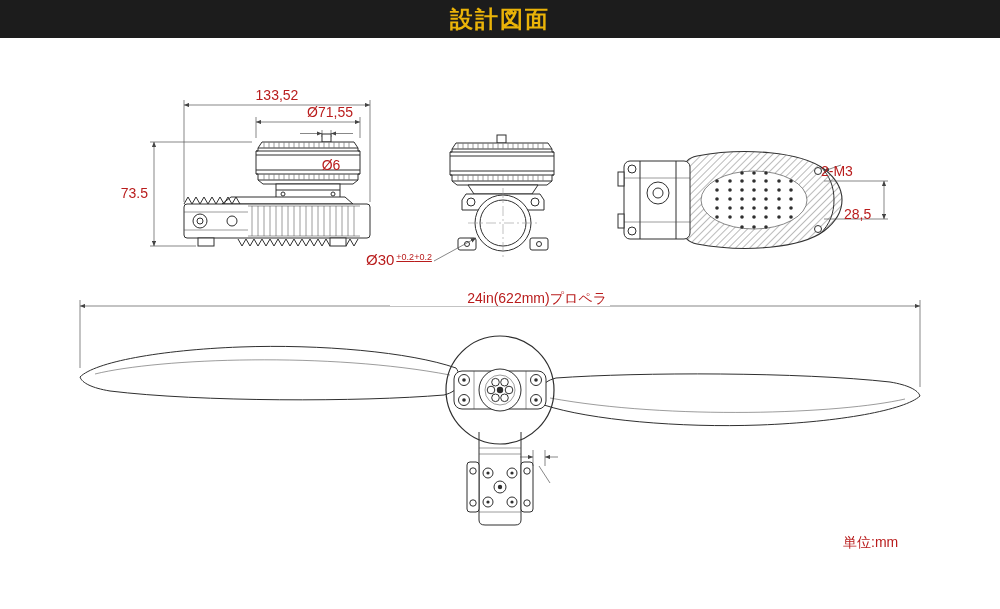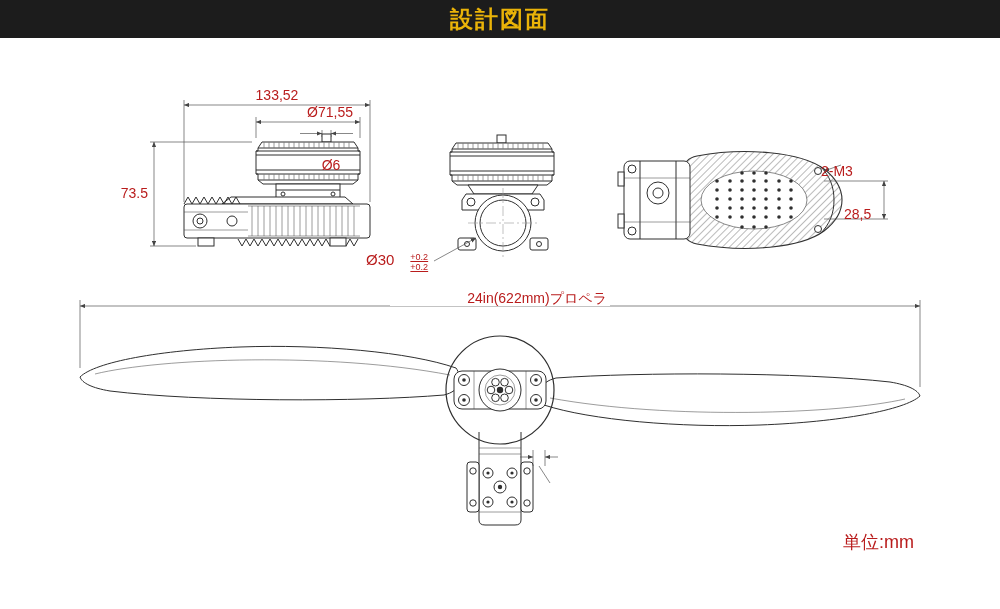--- a/index.html
+++ b/index.html
@@ -22,22 +22,22 @@
   .thin { stroke:#4a4a4a; stroke-width:0.55; fill:none; }
   .dim  { stroke:#555555; stroke-width:0.7;  fill:none; }
   .cl   { stroke:#999999; stroke-width:0.6; stroke-dasharray:10 3 2 3; fill:none; }
   .dot  { fill:#2f2f2f; stroke:none; }
 
   .lbl { position:absolute; font-size:14px; color:#b91c1c; white-space:nowrap; line-height:16px; }
   .center { text-align:center; }
   .right  { text-align:right; }
   .bg     { background:#ffffff; padding:0 3px;text-align:right; }
   #bore-label { display:flex; align-items:flex-start; font-size:15px; }
-  #bore-label .tol { display:flex; flex-direction:column; font-size:9px; line-height:9.5px; padding-top:1px; margin-left:16px;text-decoration:underline; }
-  #units-label { font-size:18px; }
+  #bore-label .tol { display:flex; flex-direction:row; font-size:9px; line-height:9.5px; padding-top:1px; margin-left:2px;text-decoration:underline; }
+  #units-label { font-size:14px; }
 </style>
 </head>
 <body>
 
 <div id="stage">
 
   <svg id="art" width="1000" height="609" viewBox="0 0 1000 609">
     <defs>
       <marker id="arr" viewBox="0 0 10 8" refX="9.5" refY="4" markerWidth="8" markerHeight="6.5" orient="auto-start-reverse">
         <path d="M0 0 L10 4 L0 8 Z" fill="#444"></path>

